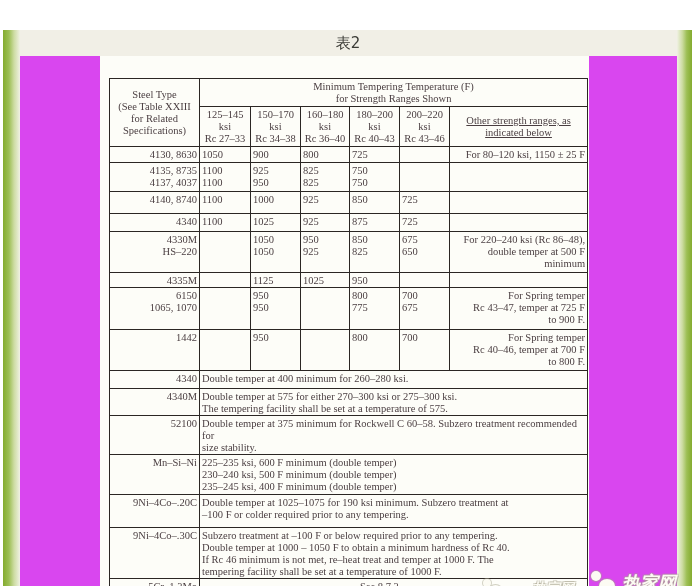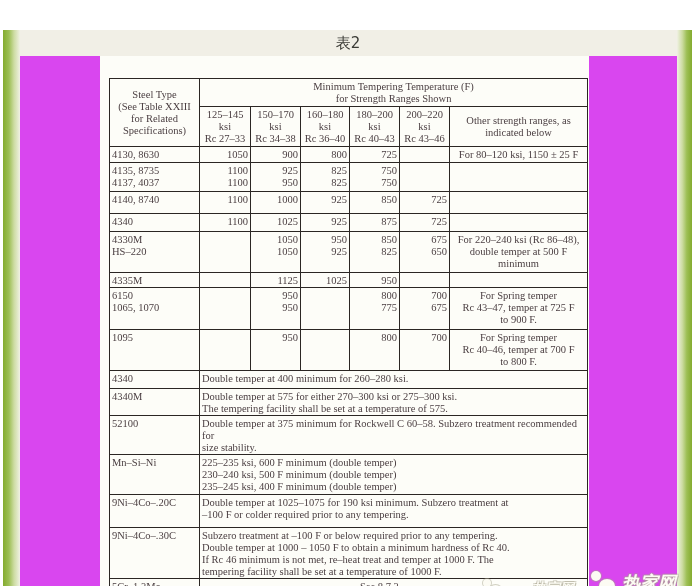--- a/index.html
+++ b/index.html
@@ -15,26 +15,26 @@
   .caption{position:absolute;top:4px;left:0;width:100%;text-align:center;
            font-family:"DejaVu Sans","Liberation Sans",sans-serif;font-size:15px;color:#3b3b36;}
   .doc{position:absolute;left:100px;top:26px;width:489px;height:553px;background:#fdfdf8;}
   .doc-title{position:absolute;top:7px;left:0;width:100%;text-align:center;white-space:pre;
              font-weight:bold;font-size:11.5px;color:#3d3431;letter-spacing:.2px;}
   table.ttable{position:absolute;left:9px;top:22px;width:478px;border-collapse:collapse;
                table-layout:fixed;background:#fdfdf8;}
   .ttable td,.ttable th{border:1px solid #2b2623;font-size:10.5px;line-height:12px;color:#4a3e41;
                vertical-align:top;padding:2px 2px 0 2px;white-space:pre-line;overflow:hidden;}
   .ttable th{font-weight:normal;text-align:center;vertical-align:middle;padding:1px 1px;}
-  .steel{padding-left:4px;text-align:left;}
-  .num{text-align:right;}
-  .other{padding-left:5px;text-align:center;}
+  .steel{padding-left:4px;text-align:right;}
+  .num{text-align:left;}
+  .other{padding-left:5px;text-align:right;}
   .note{padding-left:6px;text-align:left;position:relative;}
   .see{position:absolute;left:160px;top:2px;white-space:nowrap;}
-  .other-h{text-align:left;padding-left:5px;}
+  .other-h{text-align:left;padding-left:5px;text-decoration:underline;}
   
   .wm{position:absolute;display:flex;align-items:center;
       font-family:"DejaVu Sans","Liberation Sans",sans-serif;font-weight:bold;color:#fcfbf3;
       text-shadow:1px 1px 0 rgba(168,165,144,.55),-1px -1px 0 rgba(168,165,144,.45),
                   1px -1px 0 rgba(168,165,144,.45),-1px 1px 0 rgba(168,165,144,.45);font-style:italic;}
   .wm-logo{position:relative;width:24px;height:20px;flex:none;}
   .wm-logo .c1{position:absolute;left:0;top:0;width:8px;height:8px;border-radius:50%;
                background:#fcfbf3;box-shadow:0 0 0 1px rgba(168,165,144,.5);}
   .wm-logo .c2{position:absolute;left:6px;top:6px;width:13px;height:12px;border-radius:50%;
                background:#fcfbf3;box-shadow:0 0 0 1px rgba(168,165,144,.5);}
@@ -175,21 +175,21 @@
         <td class="num"></td>
         <td class="num">800
 775</td>
         <td class="num">700
 675</td>
         <td class="other">For Spring temper
 Rc 43–47, temper at 725 F
 to 900 F.</td>
       </tr>
       <tr style="height:41px">
-        <td class="steel">1095</td>
+        <td class="steel">1442</td>
         <td class="num"></td>
         <td class="num">950</td>
         <td class="num"></td>
         <td class="num">800</td>
         <td class="num">700</td>
         <td class="other">For Spring temper
 Rc 40–46, temper at 700 F
 to 800 F.</td>
       </tr>
 

